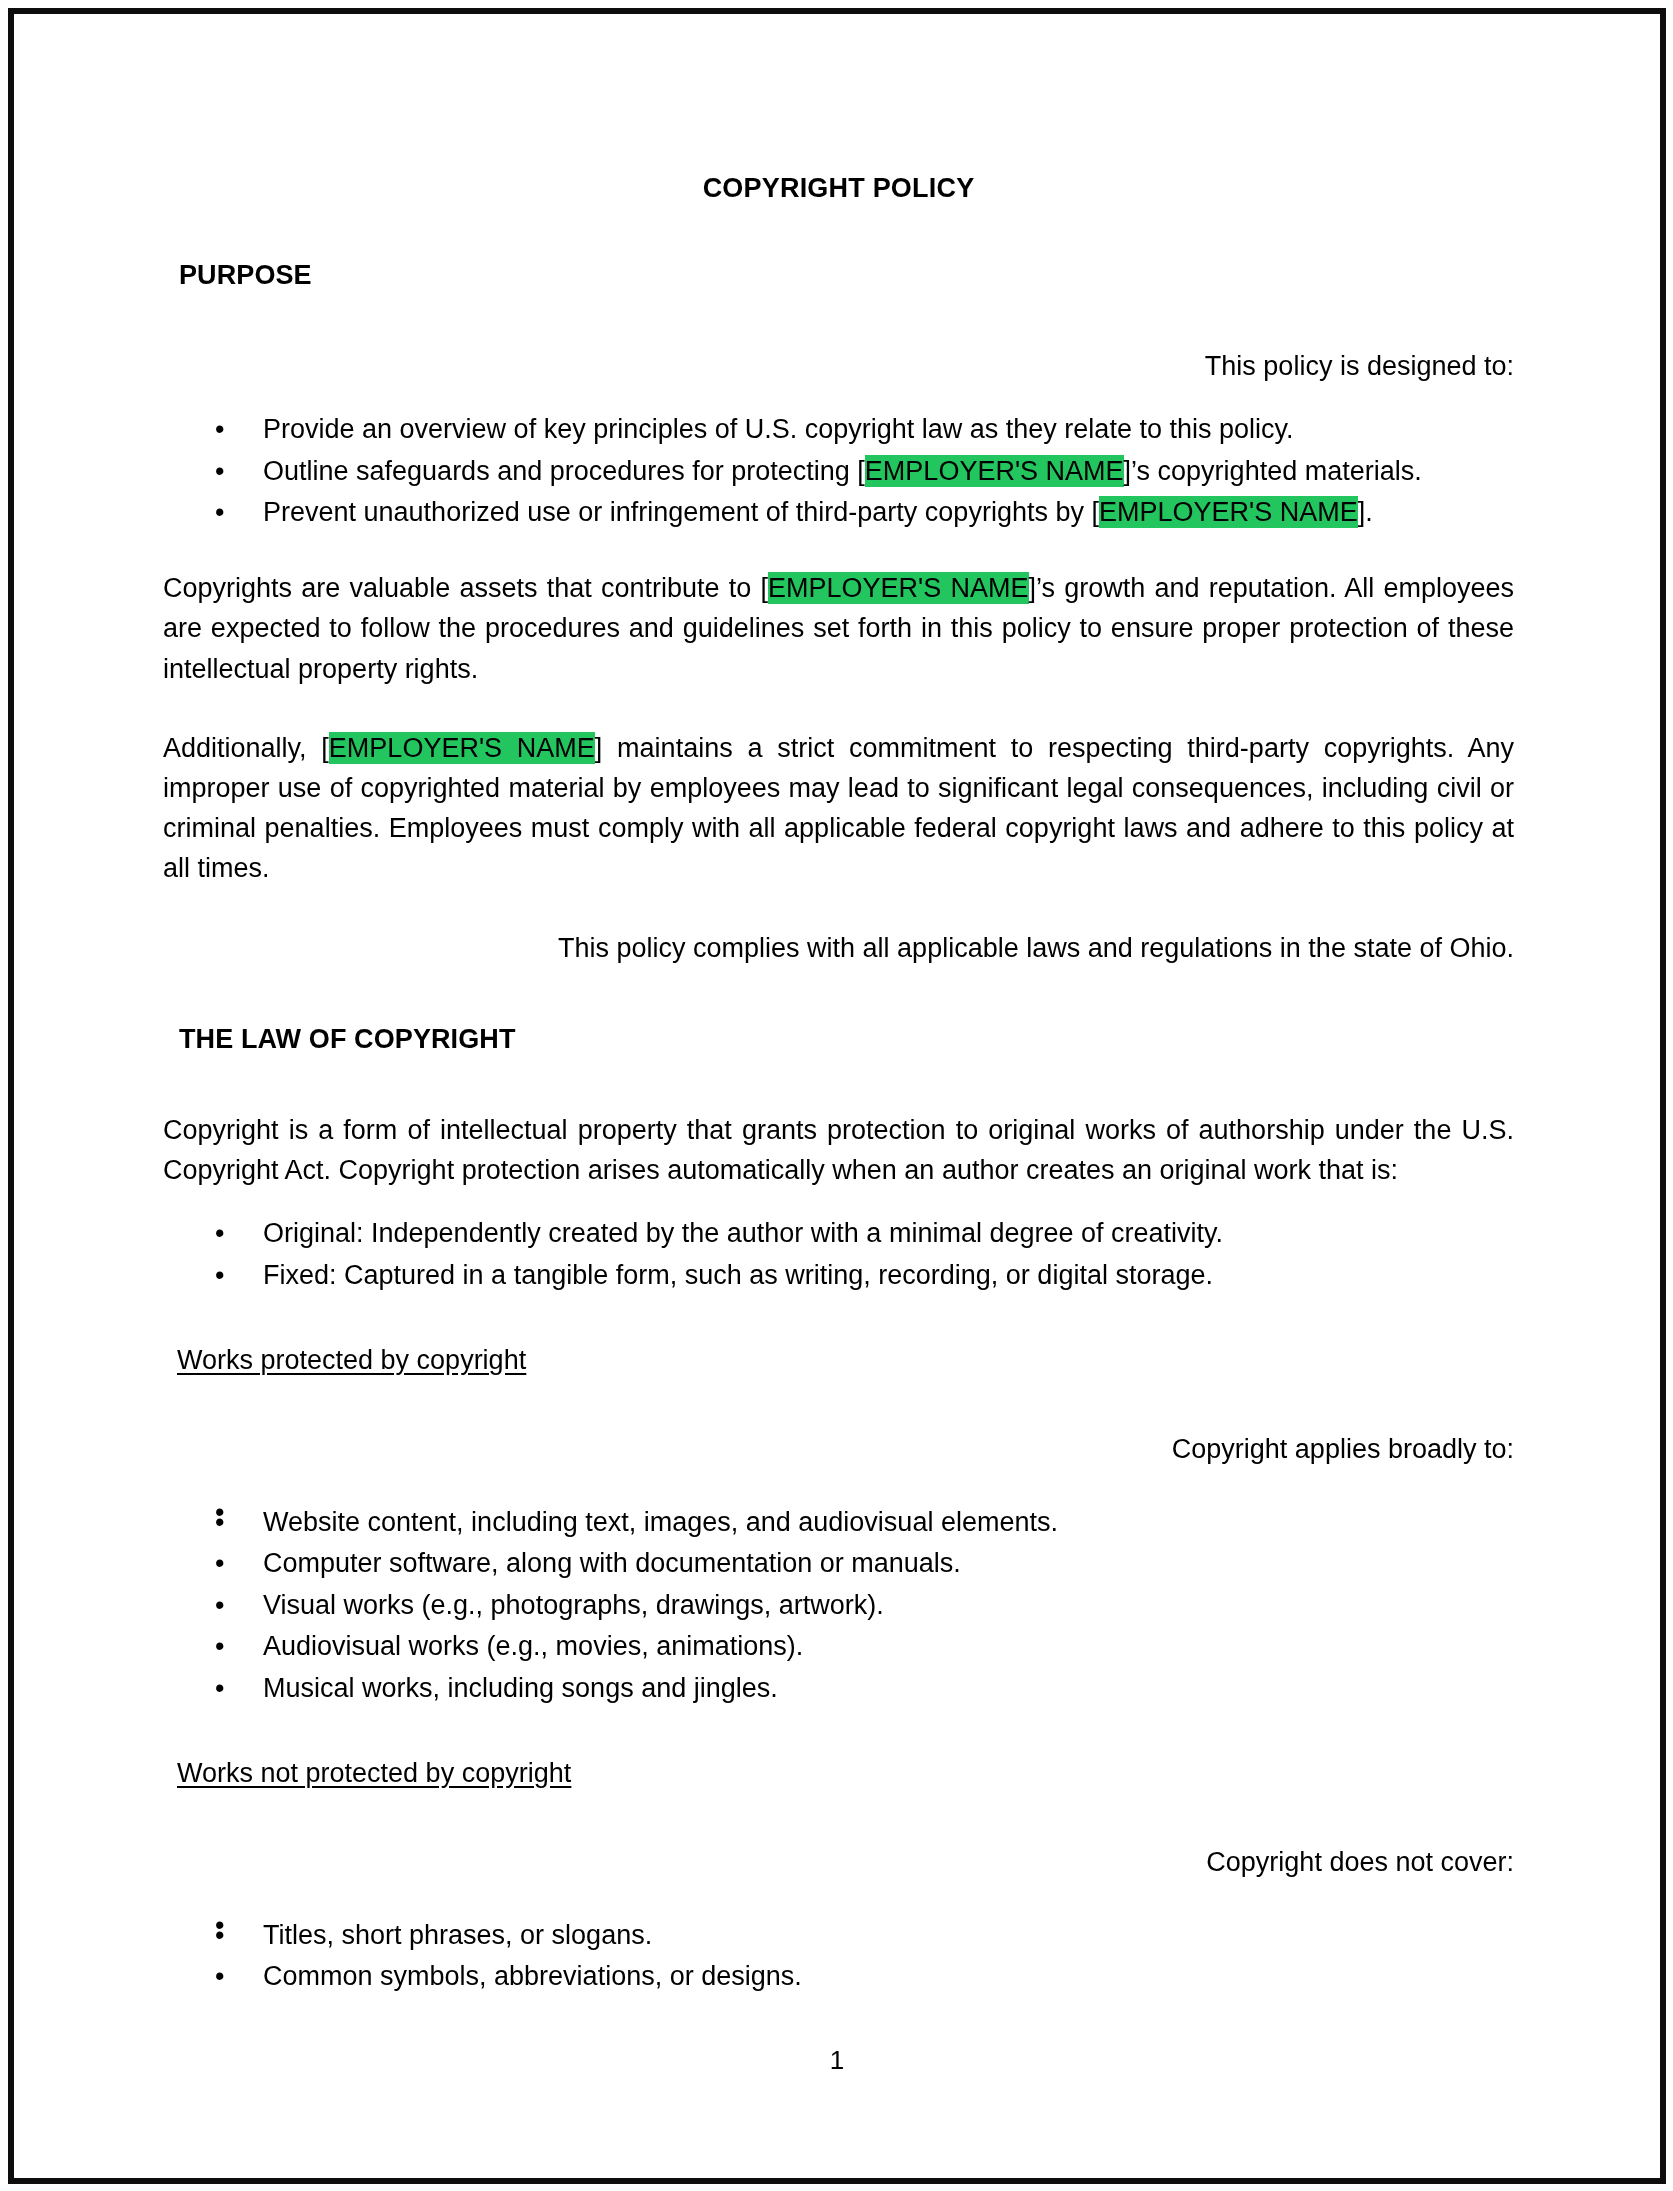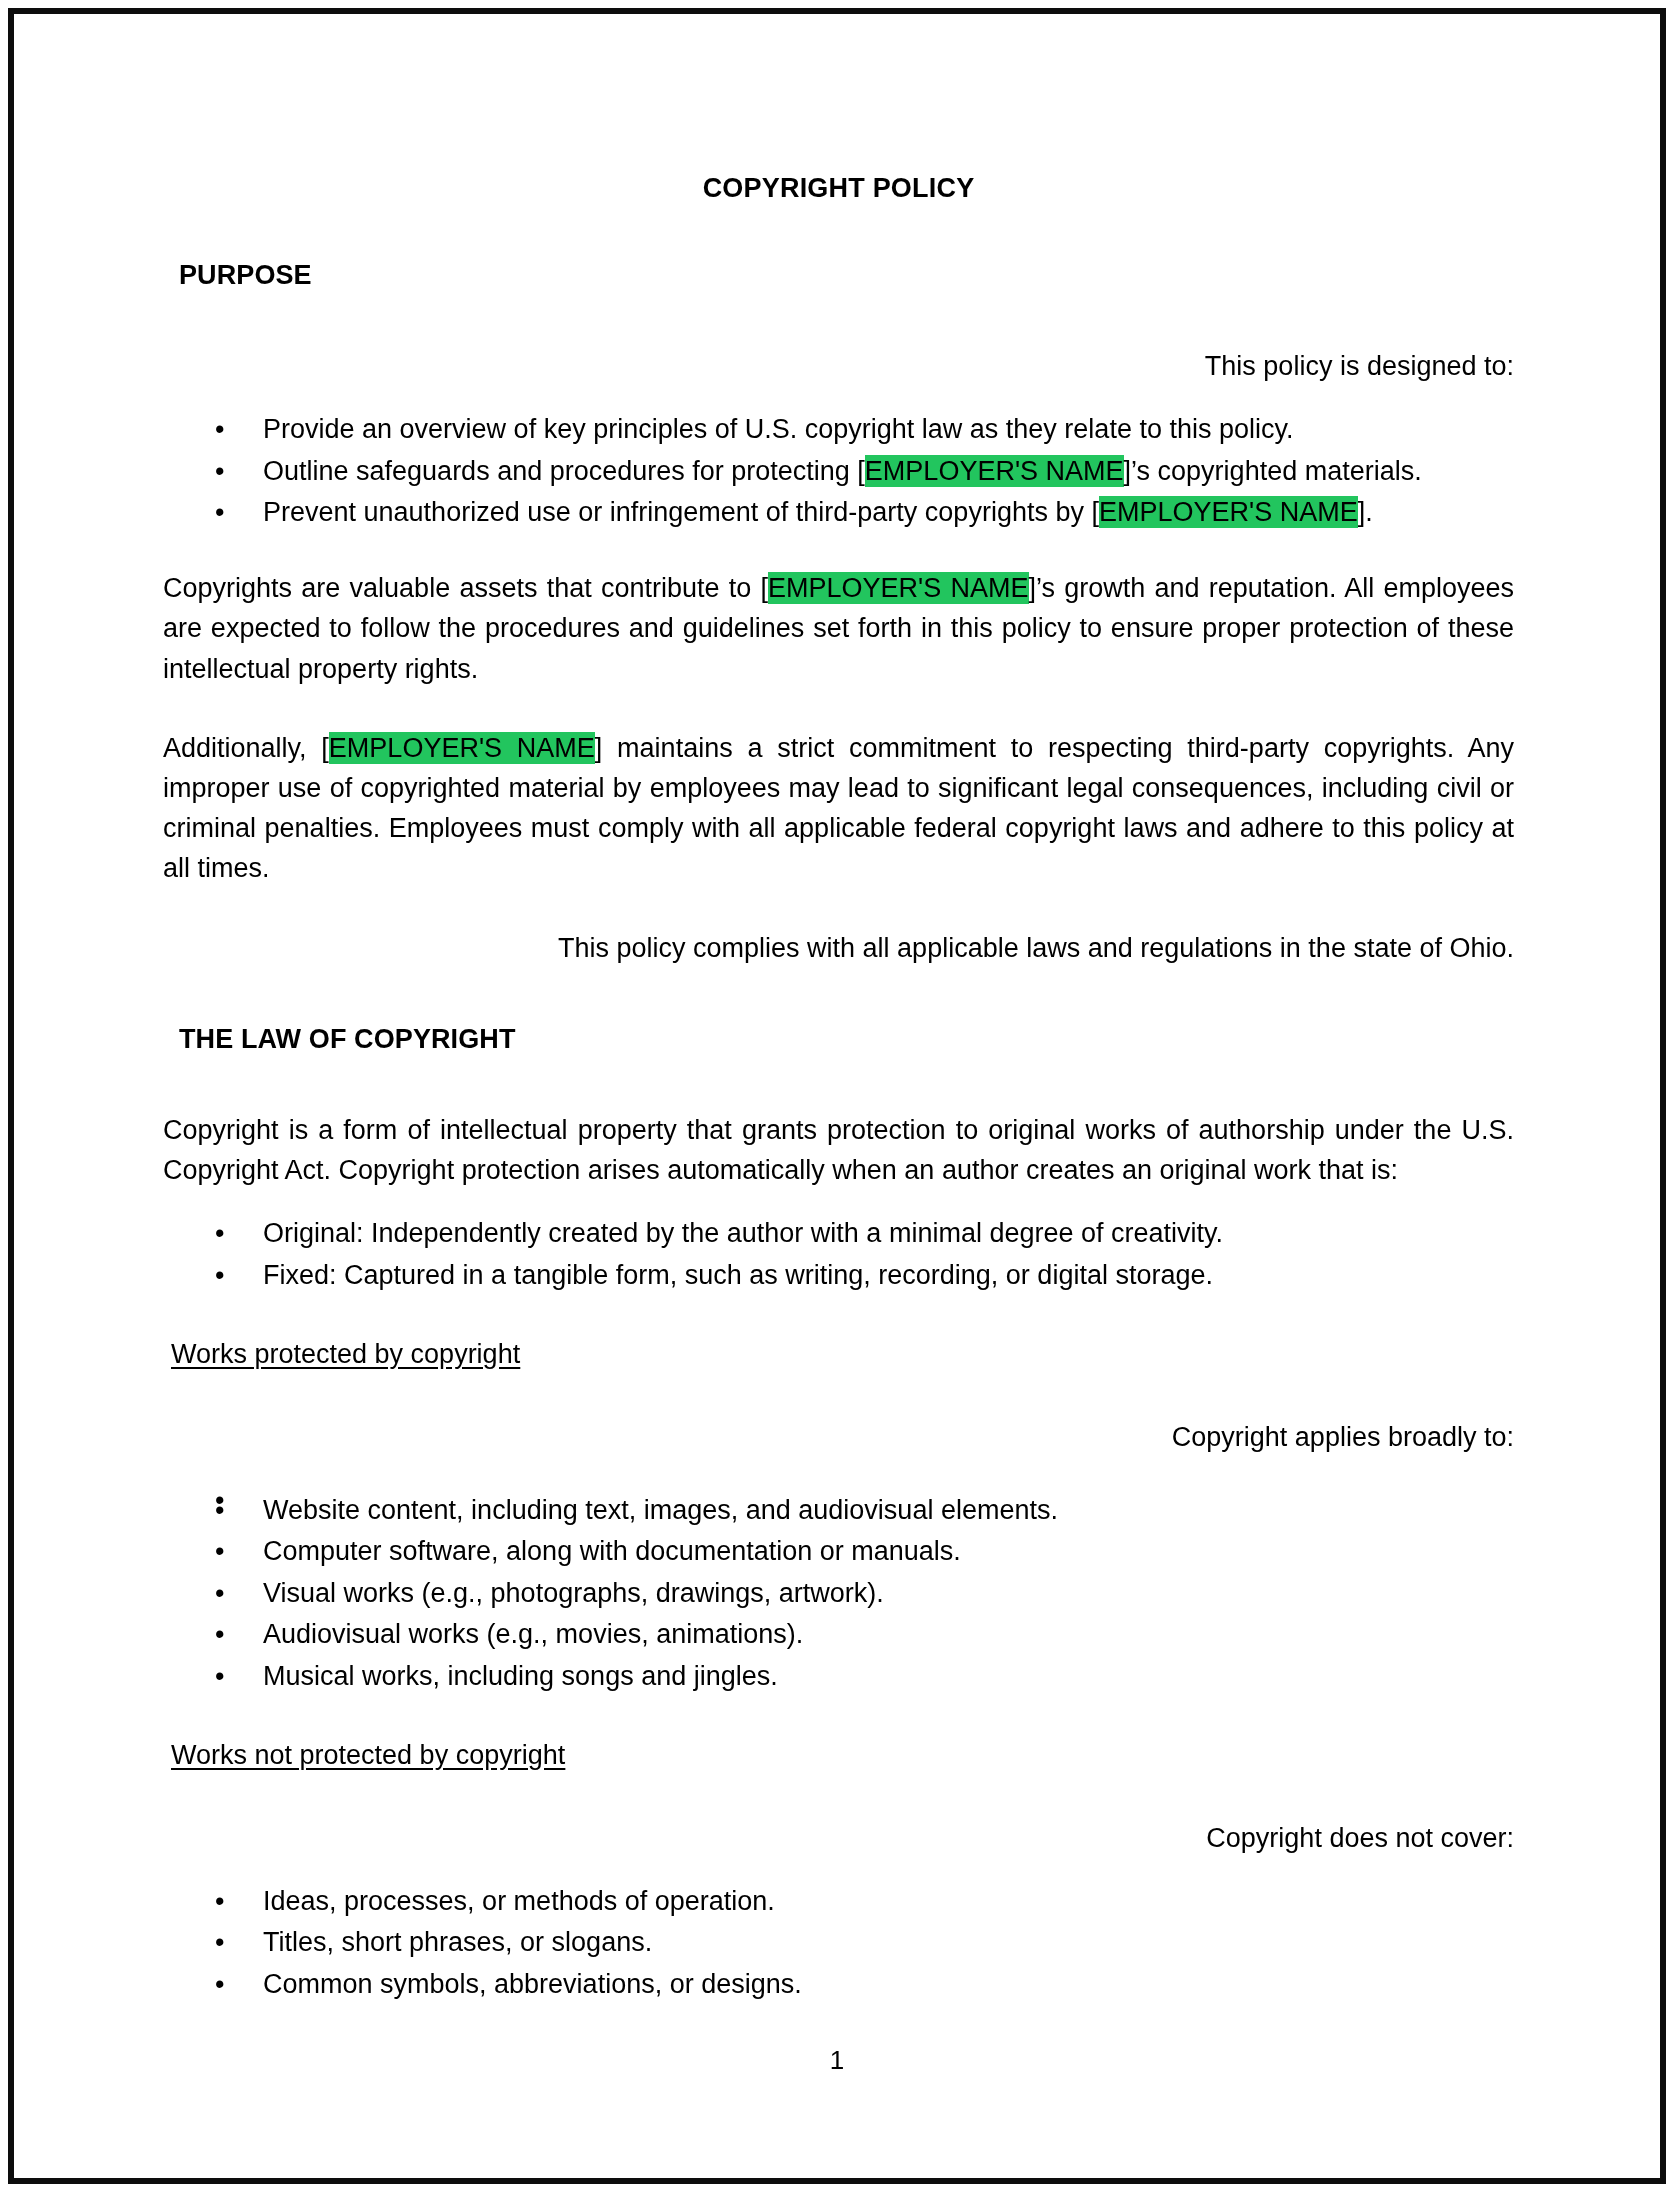--- a/index.html
+++ b/index.html
@@ -54,21 +54,21 @@
     font-size: 27px;
     margin: 16px;
     padding-top: 40px;
     letter-spacing: 0.1px;
   }
 
   .sub-heading {
     font-size: 27px;
     text-decoration: underline;
     text-underline-offset: 3.5px;
-    margin: 8px;
+    margin: 14px;
     padding-top: 39px;
     display: block;
   }
   .sub-heading-inner {
     text-decoration: underline;
     text-underline-offset: 3.5px;
   }
 
   p.body-text {
     font-size: 27px;
@@ -201,21 +201,20 @@
       </li>
     </ul>
 
     <div class="sub-heading"><span class="sub-heading-inner">Works not protected by copyright</span></div>
 
     <p class="body-text">Copyright does not cover:</p>
 
     <ul class="bullets">
       <li>
         <span class="bullet-dot">•</span>
-        <span>Ideas, processes, or methods of operation.</span>
       </li>
       <li>
         <span class="bullet-dot">•</span>
         <span>Titles, short phrases, or slogans.</span>
       </li>
       <li>
         <span class="bullet-dot">•</span>
         <span>Common symbols, abbreviations, or designs.</span>
       </li>
     </ul>

